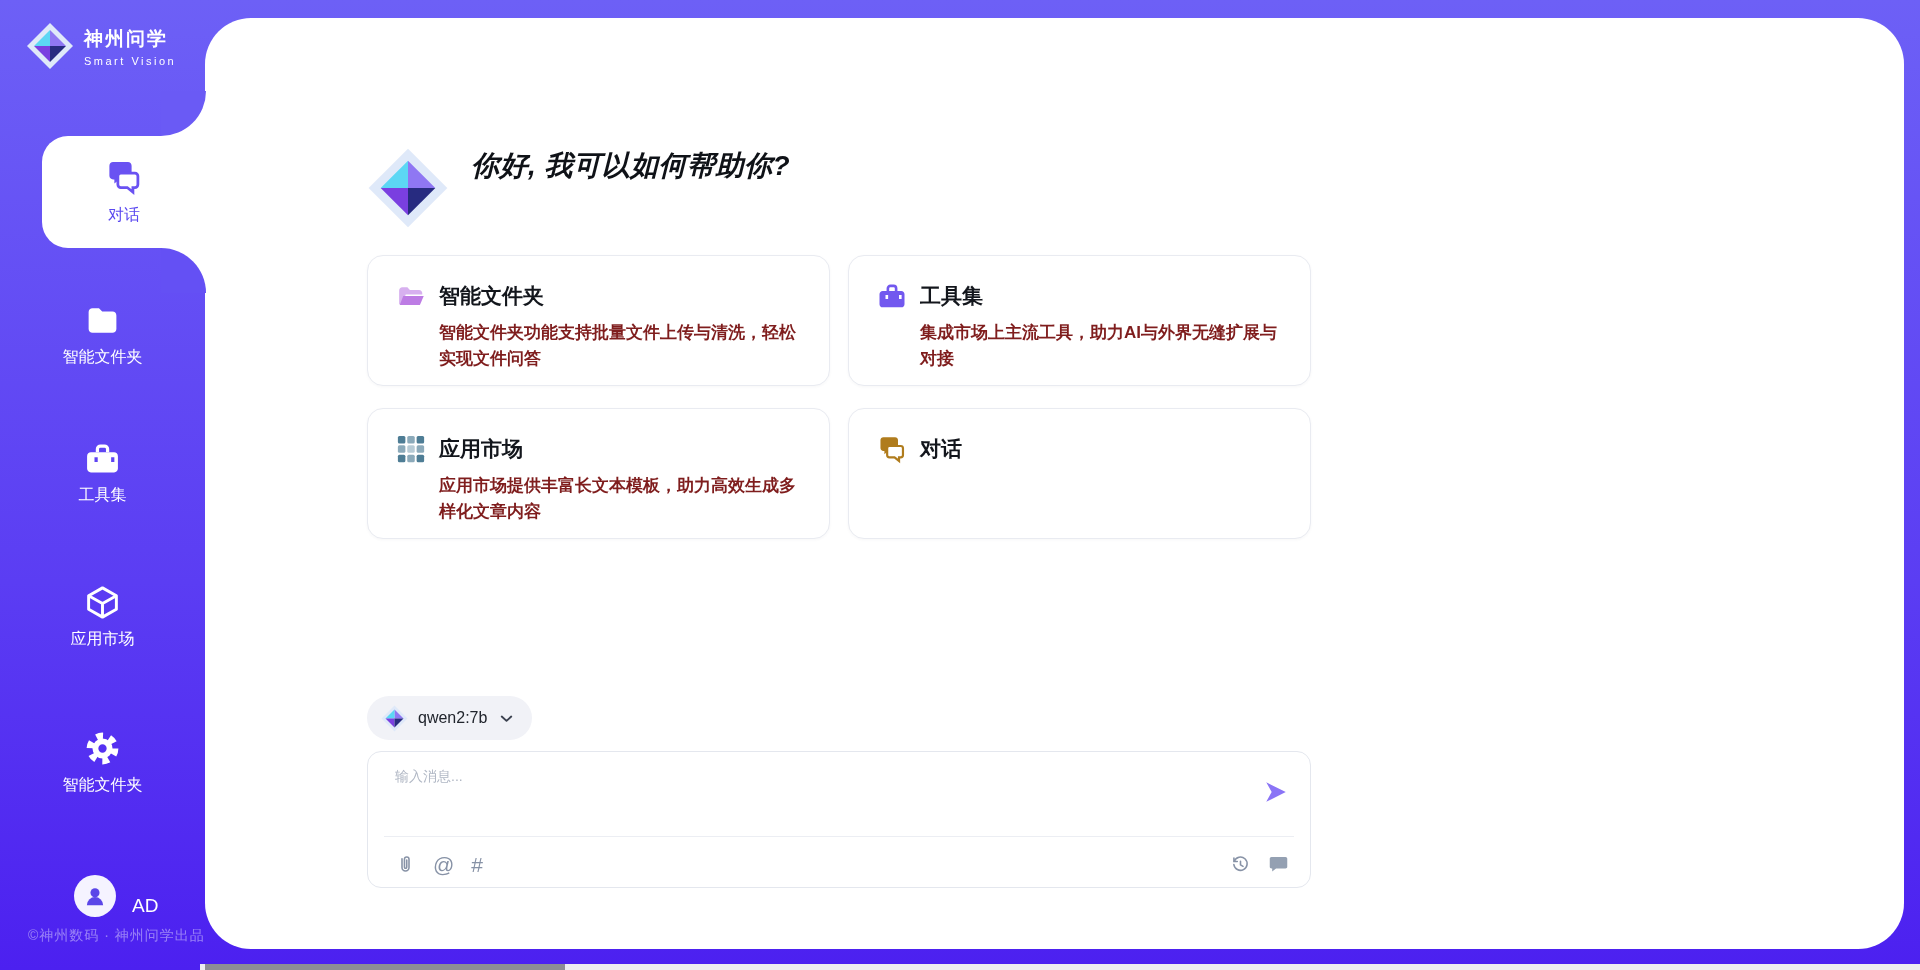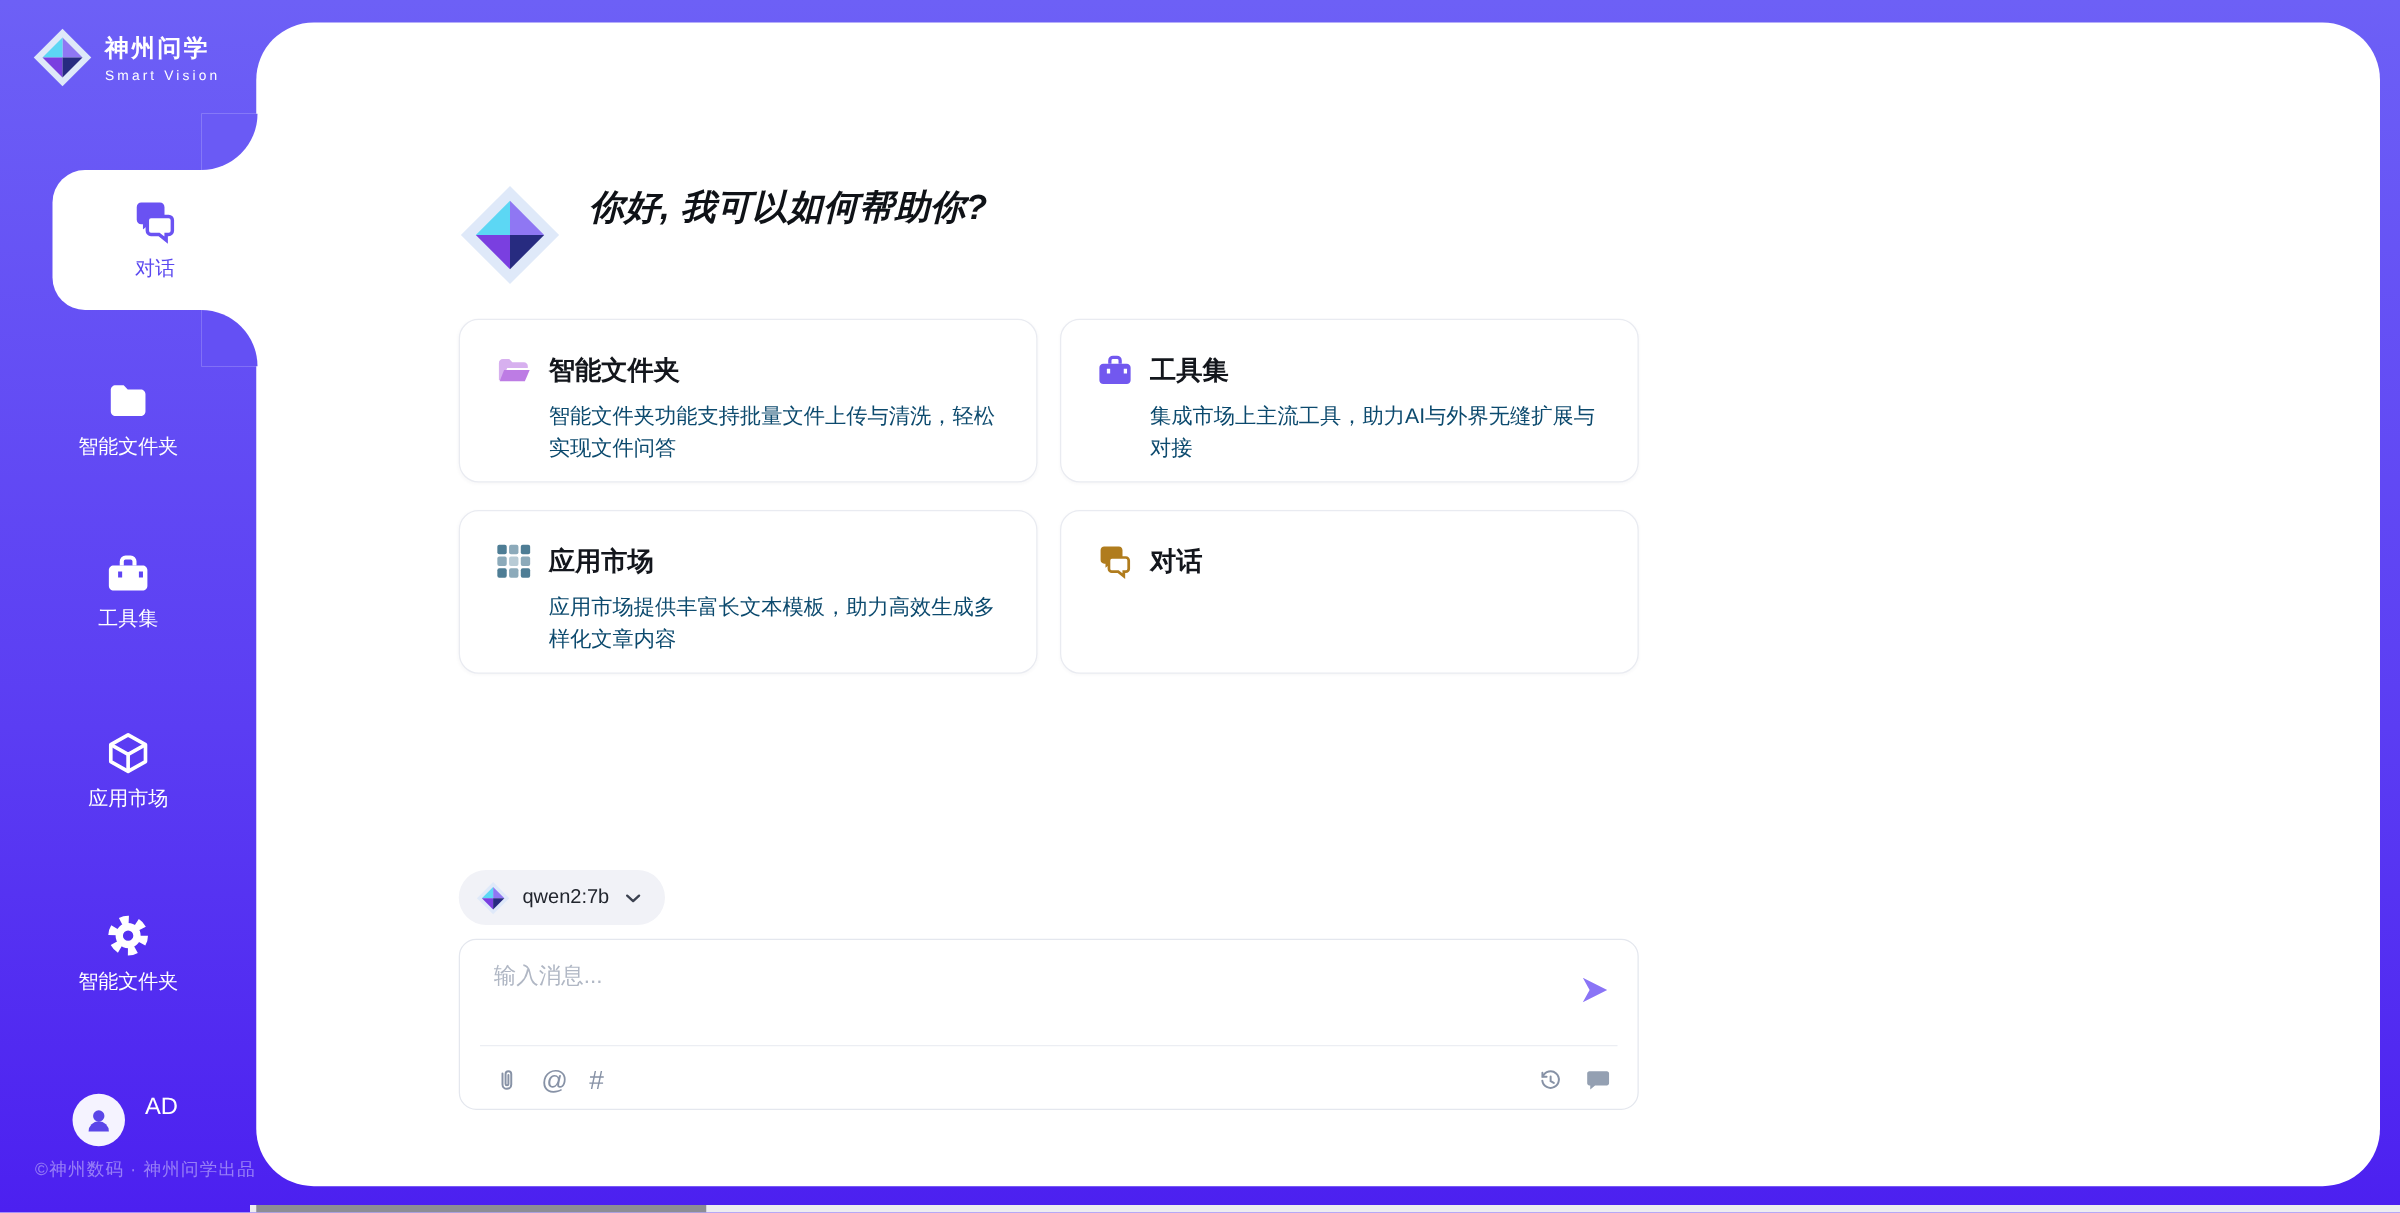--- a/index.html
+++ b/index.html
@@ -40,59 +40,59 @@
 
   .side-item{
     position:absolute; left:0; width:205px; height:86px;
     display:flex; flex-direction:column; align-items:center; justify-content:flex-start; gap:8px;
     color:#ffffff; cursor:pointer;
   }
   .side-item svg{ width:37px; height:37px; color:#ffffff; }
   .side-item .lbl{ font-size:16px; }
   .si-folders{ top:302px; } .si-tools{ top:440px; } .si-market{ top:584px; } .si-settings{ top:730px; }
 
-  .user-row{ position:absolute; left:58px; top:875px; display:flex; align-items:flex-start; gap:16px; cursor:pointer; }
+  .user-row{ position:absolute; left:74px; top:875px; display:flex; align-items:flex-end; gap:16px; cursor:pointer; }
   .avatar{ width:42px; height:42px; border-radius:50%; background:#f5f3ff; display:flex; align-items:center; justify-content:center; }
   .avatar svg{ width:26px; height:26px; color:#5b46e8; }
   .user-name{ font-size:19px; color:#ffffff; }
   .copyright{ position:absolute; left:28px; top:927px; font-size:14px; color:rgba(255,255,255,0.42); letter-spacing:1px; }
 
   
   .greeting{ position:absolute; left:367px; top:147px; display:flex; align-items:flex-start; gap:22px;font-style:italic; }
   .greeting svg{ width:82px; height:82px; }
   .greeting .txt{ font-size:28px; font-weight:bold; color:#0f1217; letter-spacing:0.5px; }
 
   .cards{ position:absolute; left:367px; top:255px; width:944px;
           display:grid; grid-template-columns:463px 463px; grid-column-gap:18px; grid-row-gap:22px; }
   .card{
     height:131px; background:#ffffff; border:1px solid #e9ebf1; border-radius:16px;
     padding:25px 26px 0 28px; cursor:pointer; box-shadow:0 1px 3px rgba(40,50,80,0.04);
   }
   .card-head{ display:flex; align-items:center; gap:13px; }
   .card-head svg{ width:30px; height:30px; flex:none; }
   .card-title{ font-size:21px; font-weight:bold; color:#13161c; }
-  .card-desc{ margin:9px 0 0 43px; font-size:17px; line-height:1.55; color:#0c4a6e; }
+  .card-desc{ margin:9px 0 0 43px; font-size:17px; line-height:1.55; color:#7f1d1d;font-weight:bold; }
   .ic-folder{ color:#bd7ce4; } .ic-toolbox{ color:#7258ef; } .ic-grid{ color:#4e7d95; } .ic-chat{ color:#b07c1d; }
 
   .model-pill{
     position:absolute; left:367px; top:696px; height:44px; border-radius:22px;
     background:#f1f2f7; display:flex; align-items:center; gap:10px; padding:0 16px 0 14px; cursor:pointer;
   }
   .model-pill svg.gem-s{ width:27px; height:27px; }
   .model-name{ font-size:16px; color:#21252d; }
   .model-pill .chev{ width:19px; height:19px; }
 
   .composer{
     position:absolute; left:367px; top:751px; width:944px; height:137px;
     background:#ffffff; border:1.5px solid #e4e7ee; border-radius:14px;
   }
   .composer textarea{
     position:absolute; left:27px; top:16px; width:830px; height:58px;
     border:none; outline:none; resize:none; background:transparent;
-    font-family:Liberation Sans, sans-serif; font-size:18px; color:#30353f;
+    font-family:Liberation Sans, sans-serif; font-size:14px; color:#30353f;
   }
   .composer textarea::placeholder{ color:#b0b7c4; }
   .send-btn{ position:absolute; right:21px; top:27px; width:26px; height:26px; color:#8a74f6; cursor:pointer; }
   .send-btn svg{ width:26px; height:26px; }
   .composer-divider{ position:absolute; left:16px; right:16px; top:84px; height:1px; background:#eceef3; }
   .composer-tools{ position:absolute; left:27px; right:21px; top:97px; height:30px;
                    display:flex; align-items:center; justify-content:space-between; }
   .tools-left, .tools-right{ display:flex; align-items:center; gap:17px; }
   .tool-ic{ color:#8792a6; font-size:21px; line-height:1; cursor:pointer; display:flex; align-items:center; }
   .tool-ic svg{ width:21px; height:21px; }

